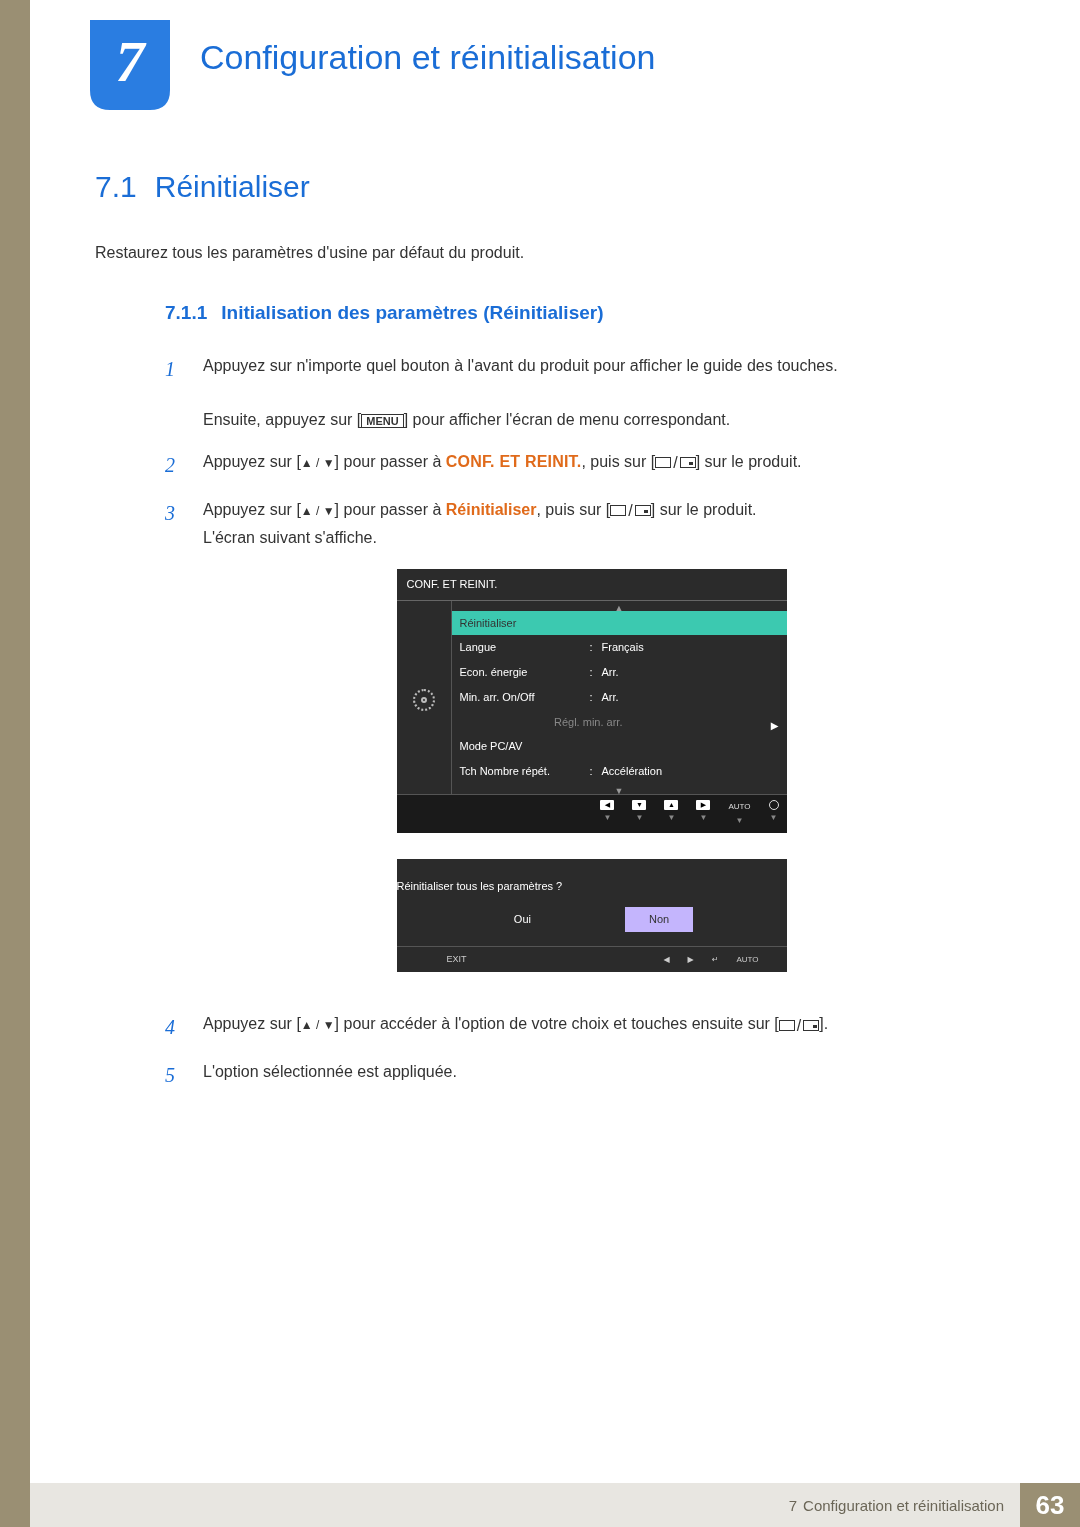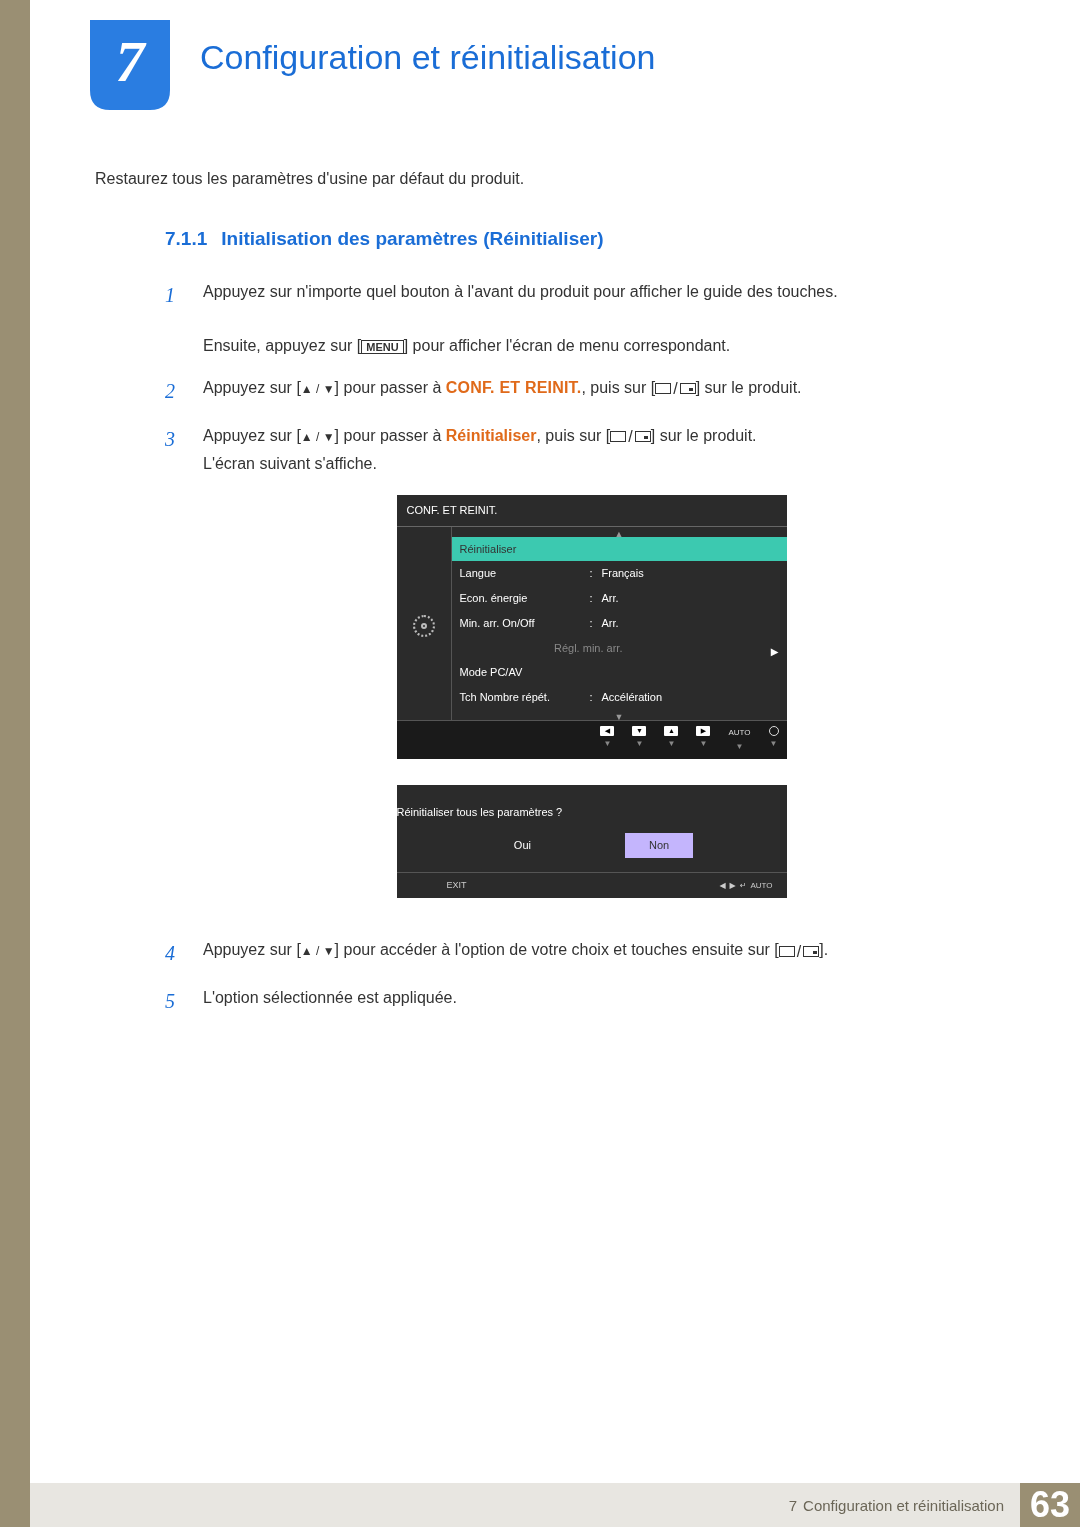--- a/index.html
+++ b/index.html
@@ -205,21 +205,21 @@
   }
   .osd2 .choice.hl {
     background: #c4b5fd;
     color: #333;
   }
   .osd2 .nav2 {
     border-top: 1px solid #555;
     display: flex;
     justify-content: flex-end;
     padding: 5px 10px;
-    gap: 4px;
+    gap: 18px;
     font-size: 8px;
     color: #ccc;
     align-items: center;
   }
   .osd2 .exit { margin-right: auto; margin-left: 40px; font-size: 9px;}
   .screen-slash-box {
     display: inline-flex;
     align-items: center;
     gap: 2px;
     vertical-align: middle;
@@ -247,21 +247,21 @@
     justify-content: flex-end;
     padding-right: 16px;
     color: #6b6657;
     font-size: 15px;
   }
   .footer .chnum { color: #6b6657; margin-right: 6px;}
   .footer .pagenum {
     width: 60px;
     background: #9a8f73;
     color: #fff;
-    font-size: 36px;
+    font-size: 26px;
     font-weight: bold;
     display: flex;
     align-items: center;
     justify-content: center;
   }
   .footer-gap { width: 30px; background:#9a8f73;}
 </style>
 </head>
 <body>
 
@@ -271,20 +271,23 @@
   <div class="chapter-badge">
     <svg class="badge-svg" viewBox="0 0 80 90">
       <path d="M0,0 H80 V70 Q80,90 60,90 H20 Q0,90 0,70 Z" fill="#2a7de1"></path>
     </svg>
     <div class="chapter-num">7</div>
   </div>
   <h1 class="chapter-title">Configuration et réinitialisation</h1>
 </div>
 
 <div class="content">
+  <h2 class="sec-heading">
+    <span class="sec-num">7.1</span><span>Réinitialiser</span>
+  </h2>
 
   <p class="intro">Restaurez tous les paramètres d'usine par défaut du produit.</p>
 
   <h3 class="subsec-heading">
     <span class="subsec-num">7.1.1</span><span>Initialisation des paramètres (Réinitialiser)</span>
   </h3>
 
   <div class="steps">
 
     <div class="step">

